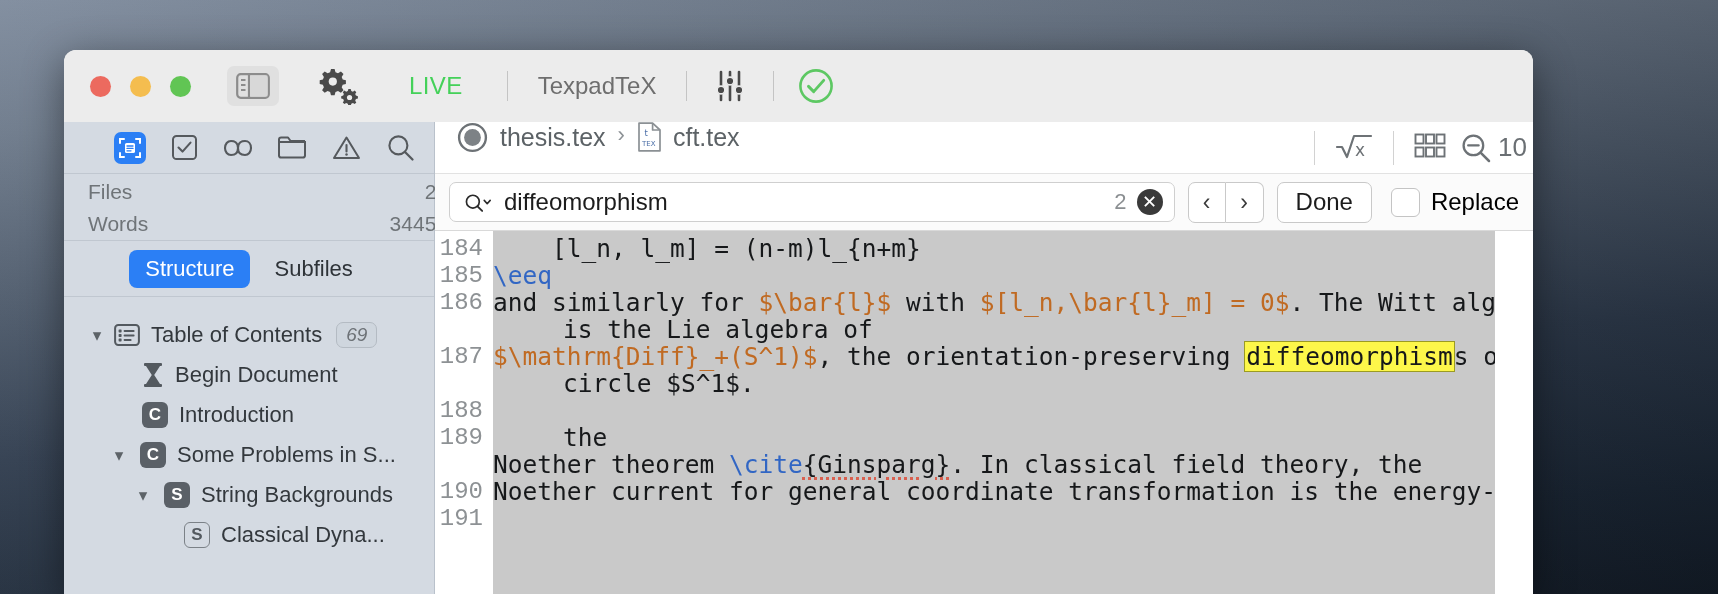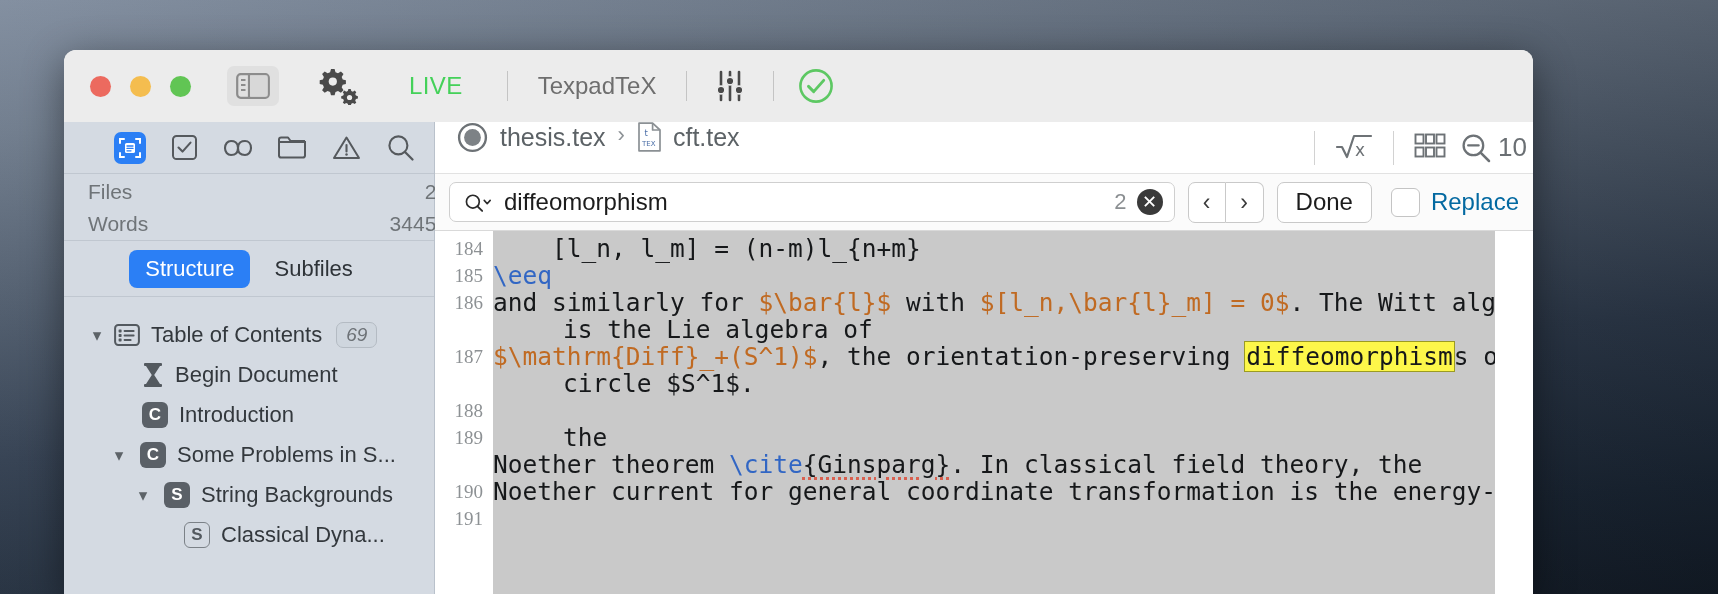--- a/index.html
+++ b/index.html
@@ -146,29 +146,29 @@
   }
   .nav-btn:first-child{ border-radius:7px 0 0 7px; }
   .nav-btn:last-child{ border-radius:0 7px 7px 0; border-left:none; }
   #done-btn {
     height:41px; border:1px solid #c9c9c9; background:#fff; border-radius:7px;
     font-size:24px; color:#1c1c1c; display:flex; align-items:center;
     padding:0 18px; flex:none;
   }
   #replace-wrap { display:flex; align-items:center; gap:11px; margin:0 14px 0 6px; flex:none; }
   #replace-box { width:29px; height:29px; border:1px solid #c4c4c4; border-radius:6px; background:#fff; }
-  #replace-label { font-size:24px; color:#0369a1; }
+  #replace-label { font-size:24px; color:#000000; }
 
   
   #code-area {
     flex:1; display:flex; background:#fff; overflow:hidden; position:relative;
   }
   #gutter {
     width:58px; flex:none; background:#fff; padding-top:4px;
-    font-family:Liberation Serif, serif; font-size:19px; color:#8d9194;
+    font-family:Liberation Mono, monospace; font-size:24px; color:#8d9194;
     text-align:right;
   }
   #code {
     flex:1; background:#c9c9c9; padding:4px 0 0 0; overflow:hidden;
     font-family:"DejaVu Sans Mono", monospace; font-size:24.5px;
     color:#16181a; position:relative;
   }
   .ln { height:27px; line-height:27px; padding-right:10px; }
   .cl {
     line-height:27px; white-space:pre; padding-left:0;

